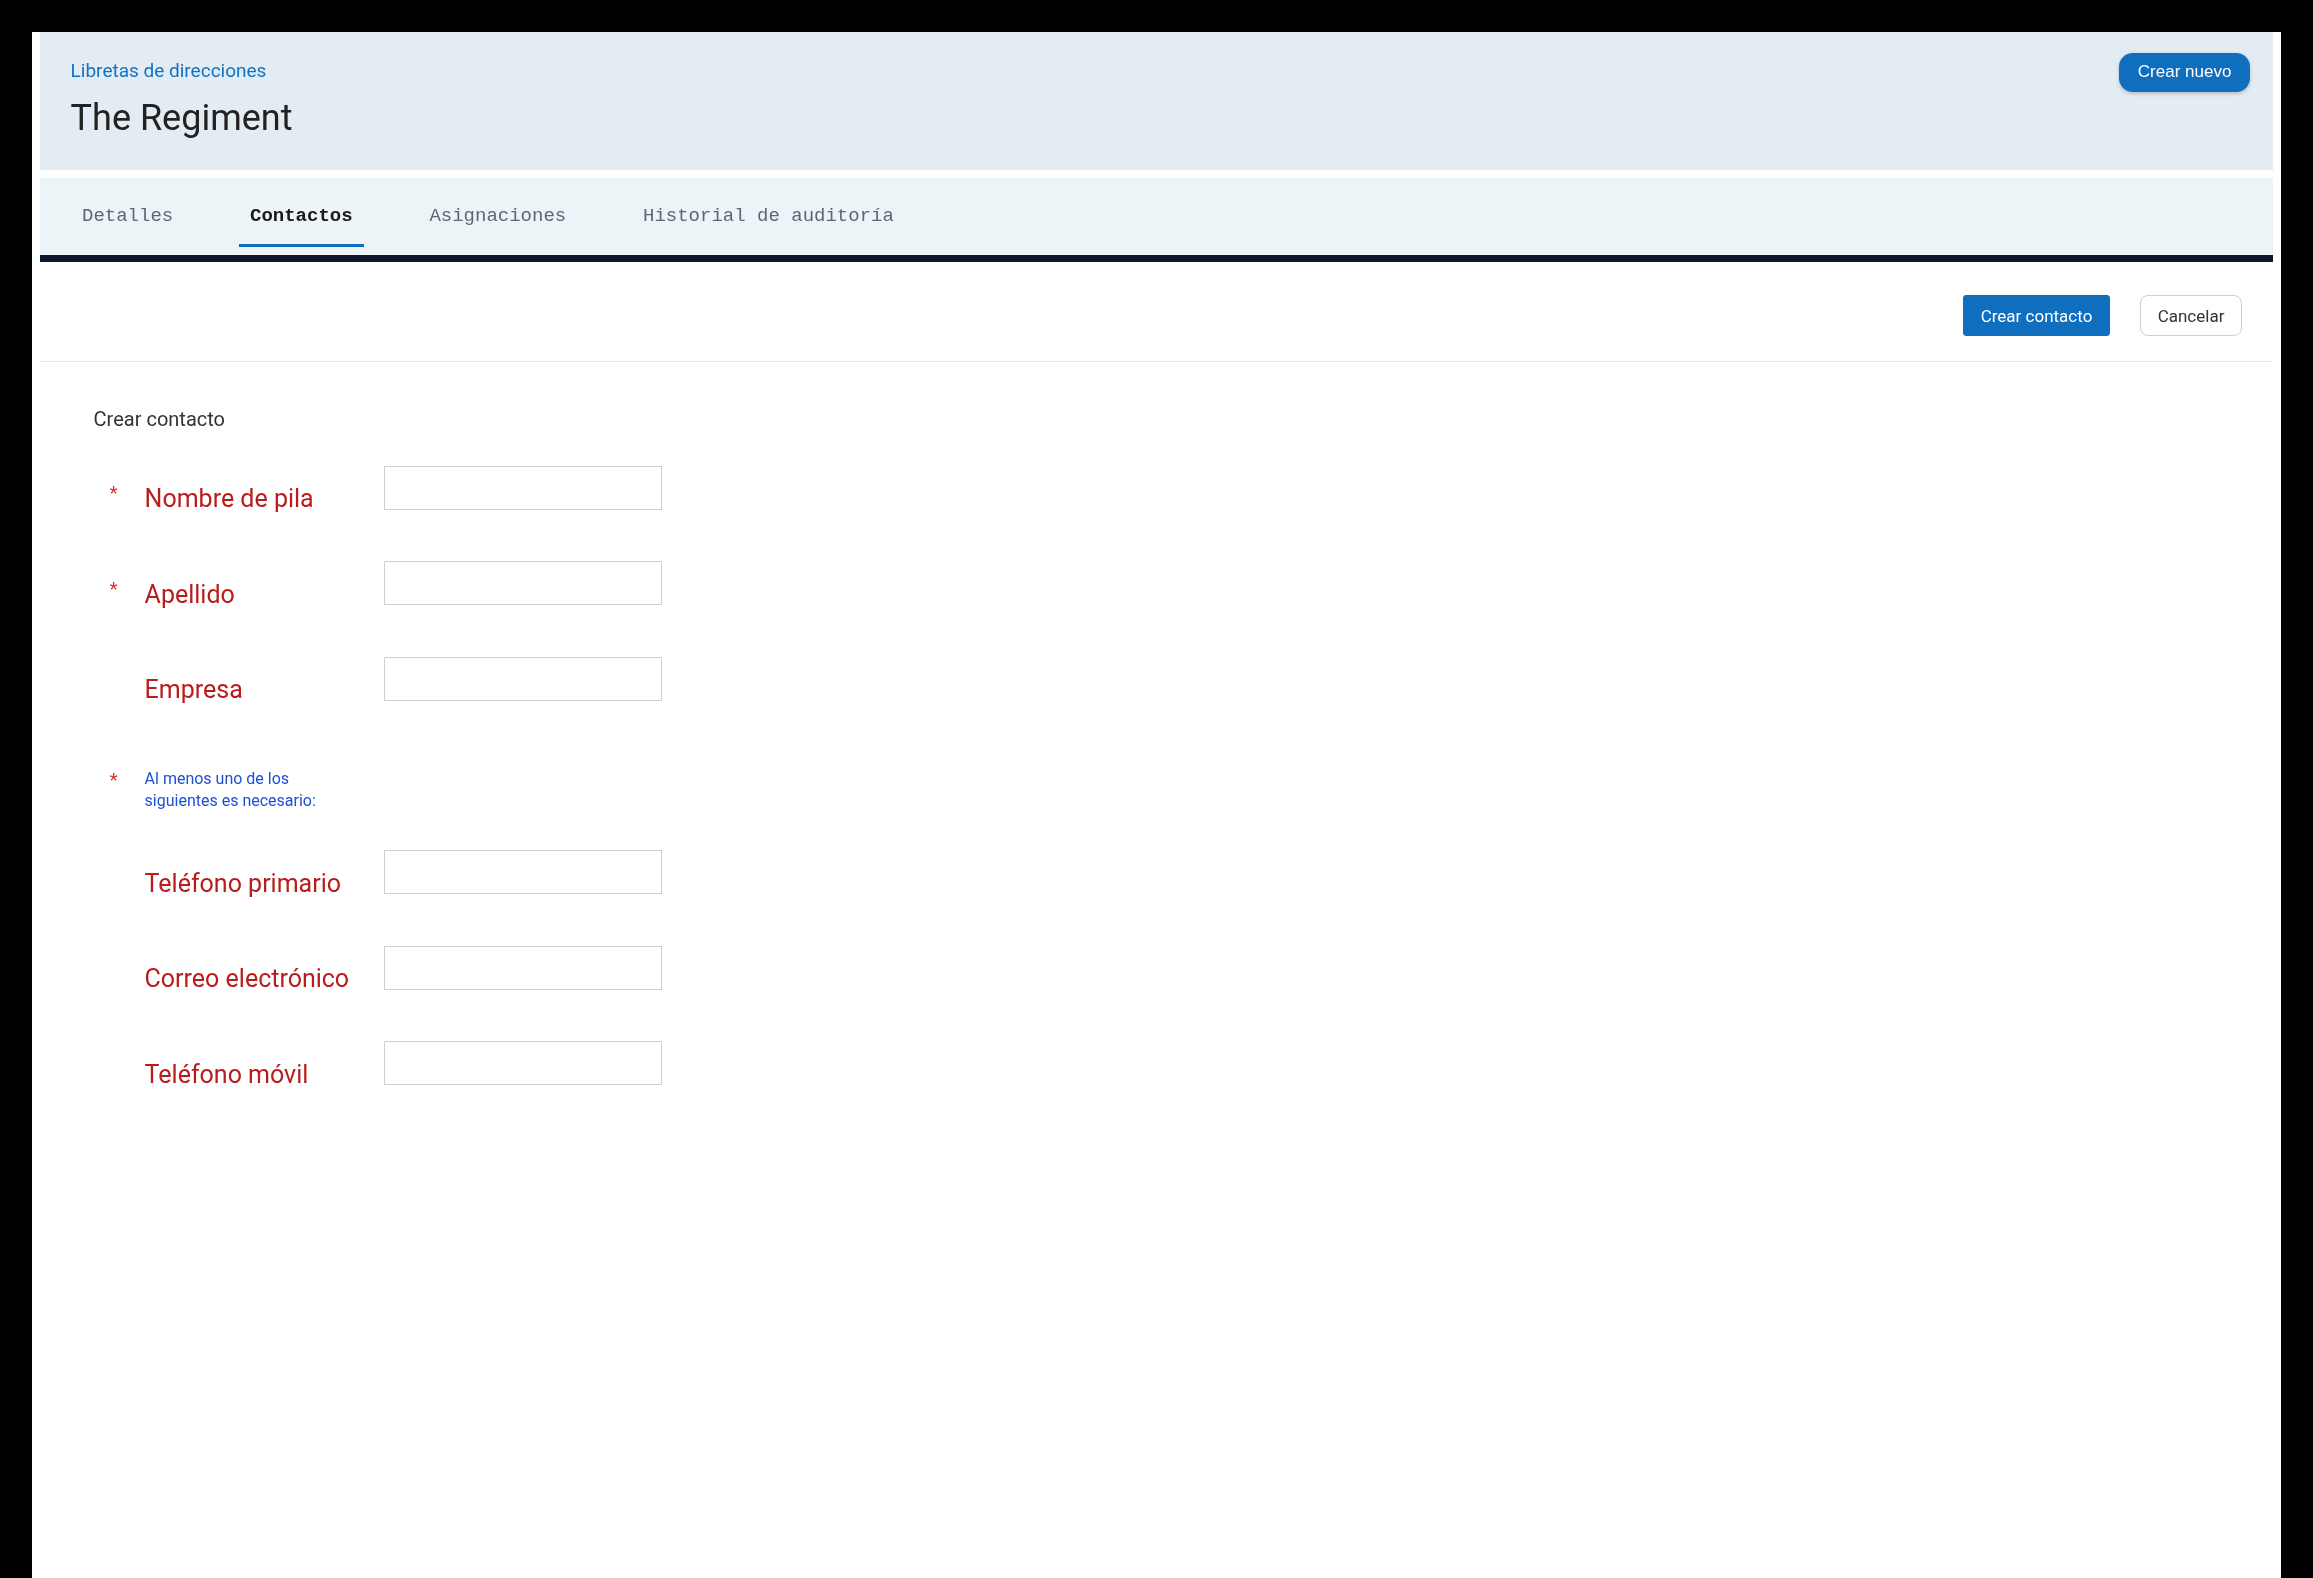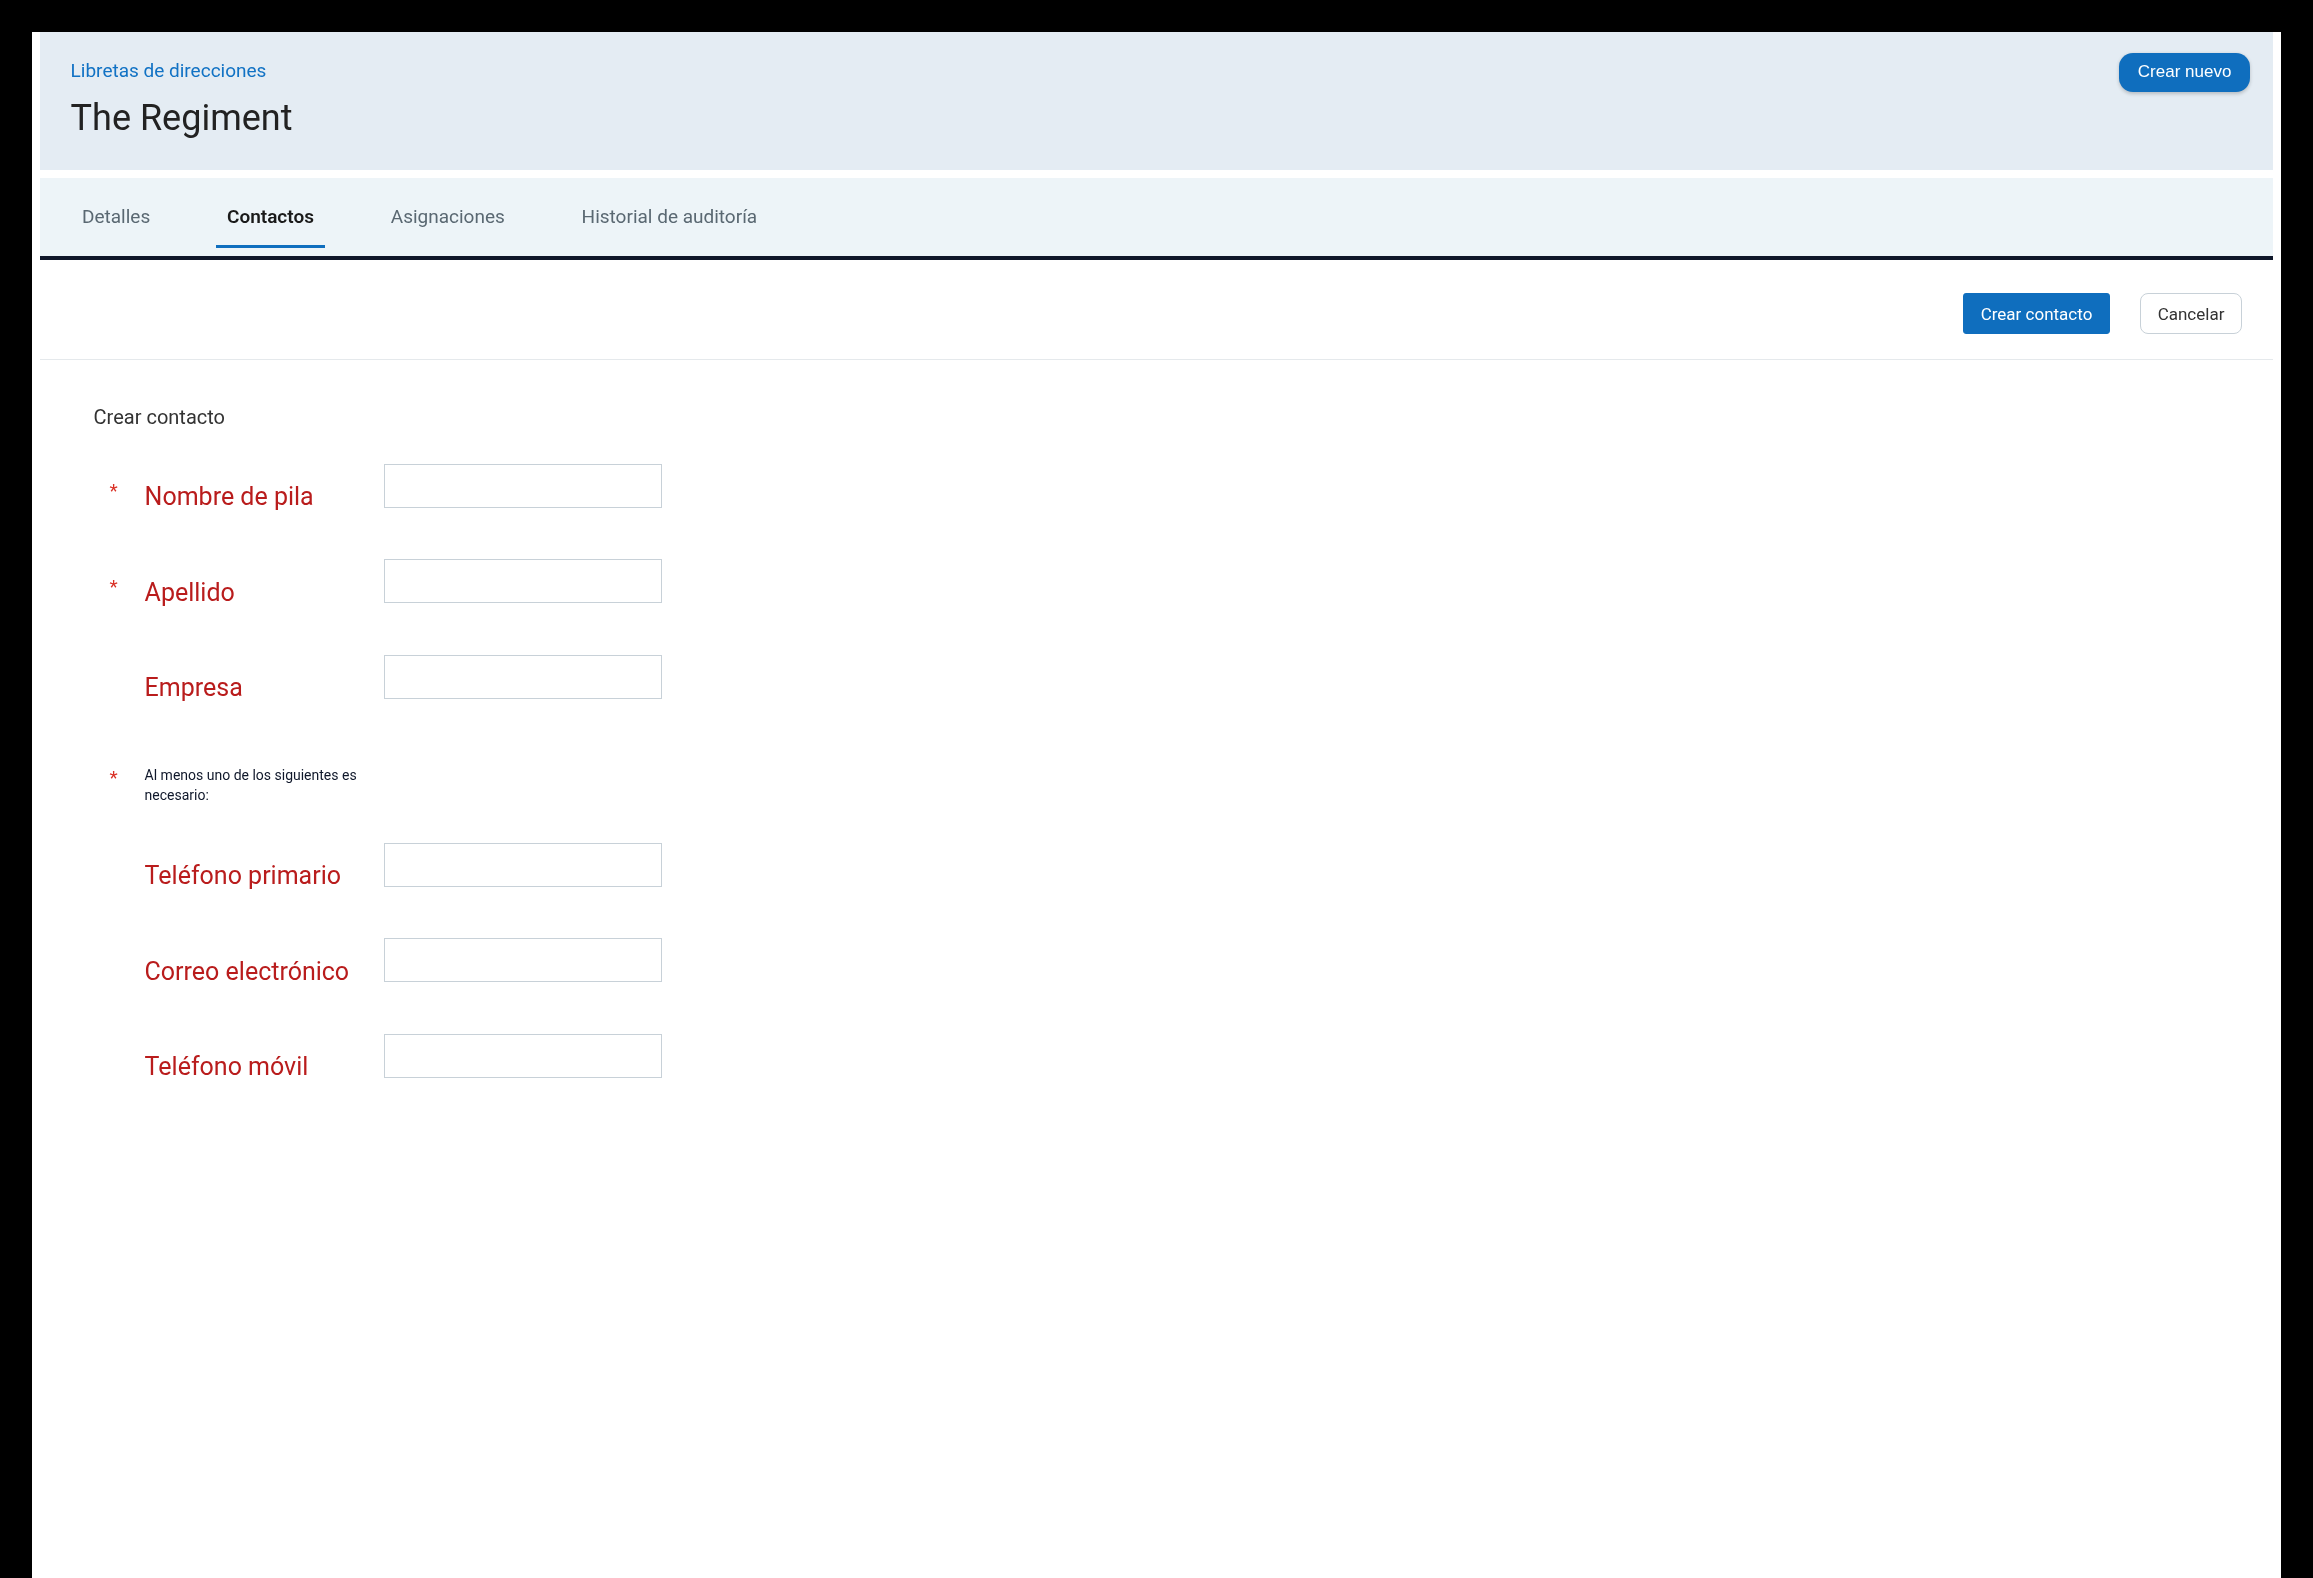--- a/index.html
+++ b/index.html
@@ -41,24 +41,25 @@
       color: #fff;
       border: none;
       padding: 9.5px 19px;
       font-size: 17px;
       border-radius: 14px;
       cursor: pointer;
       box-shadow: 0 1.9px 3.8px rgba(0,0,0,0.2);
     }
     .tabs-bar {
       background: #edf4f8;
-      border-bottom: 4px solid #0f172a;
+      border-bottom: 7px solid #0f172a;
       padding: 0 23px;
       display: flex;
       gap: 38px;
+      font-family: Liberation Mono, monospace;
     }
     .tab {
       padding: 19px 11.4px 17px 11.4px;
       font-size: 19px;
       color: #5a6872;
       cursor: pointer;
       border-bottom: 3.8px solid transparent;
       background: none;
       border-top: none;
       border-left: none;
@@ -136,22 +137,22 @@
       padding: 7.6px 11.4px;
       font-size: 17px;
       font-family: inherit;
     }
     .form-note-row {
       display: flex;
       align-items: flex-start;
       margin-bottom: 13.3px;
     }
     .form-note {
-      font-size: 14px;
-      color: #0f172a;
+      font-size: 16px;
+      color: #1d4ed8;
       line-height: 1.4;
     }
   </style>
 </head>
 <body>
 
 <div class="app-container">
 
   <div class="header">
     <a href="#" class="breadcrumb">Libretas de direcciones</a>

